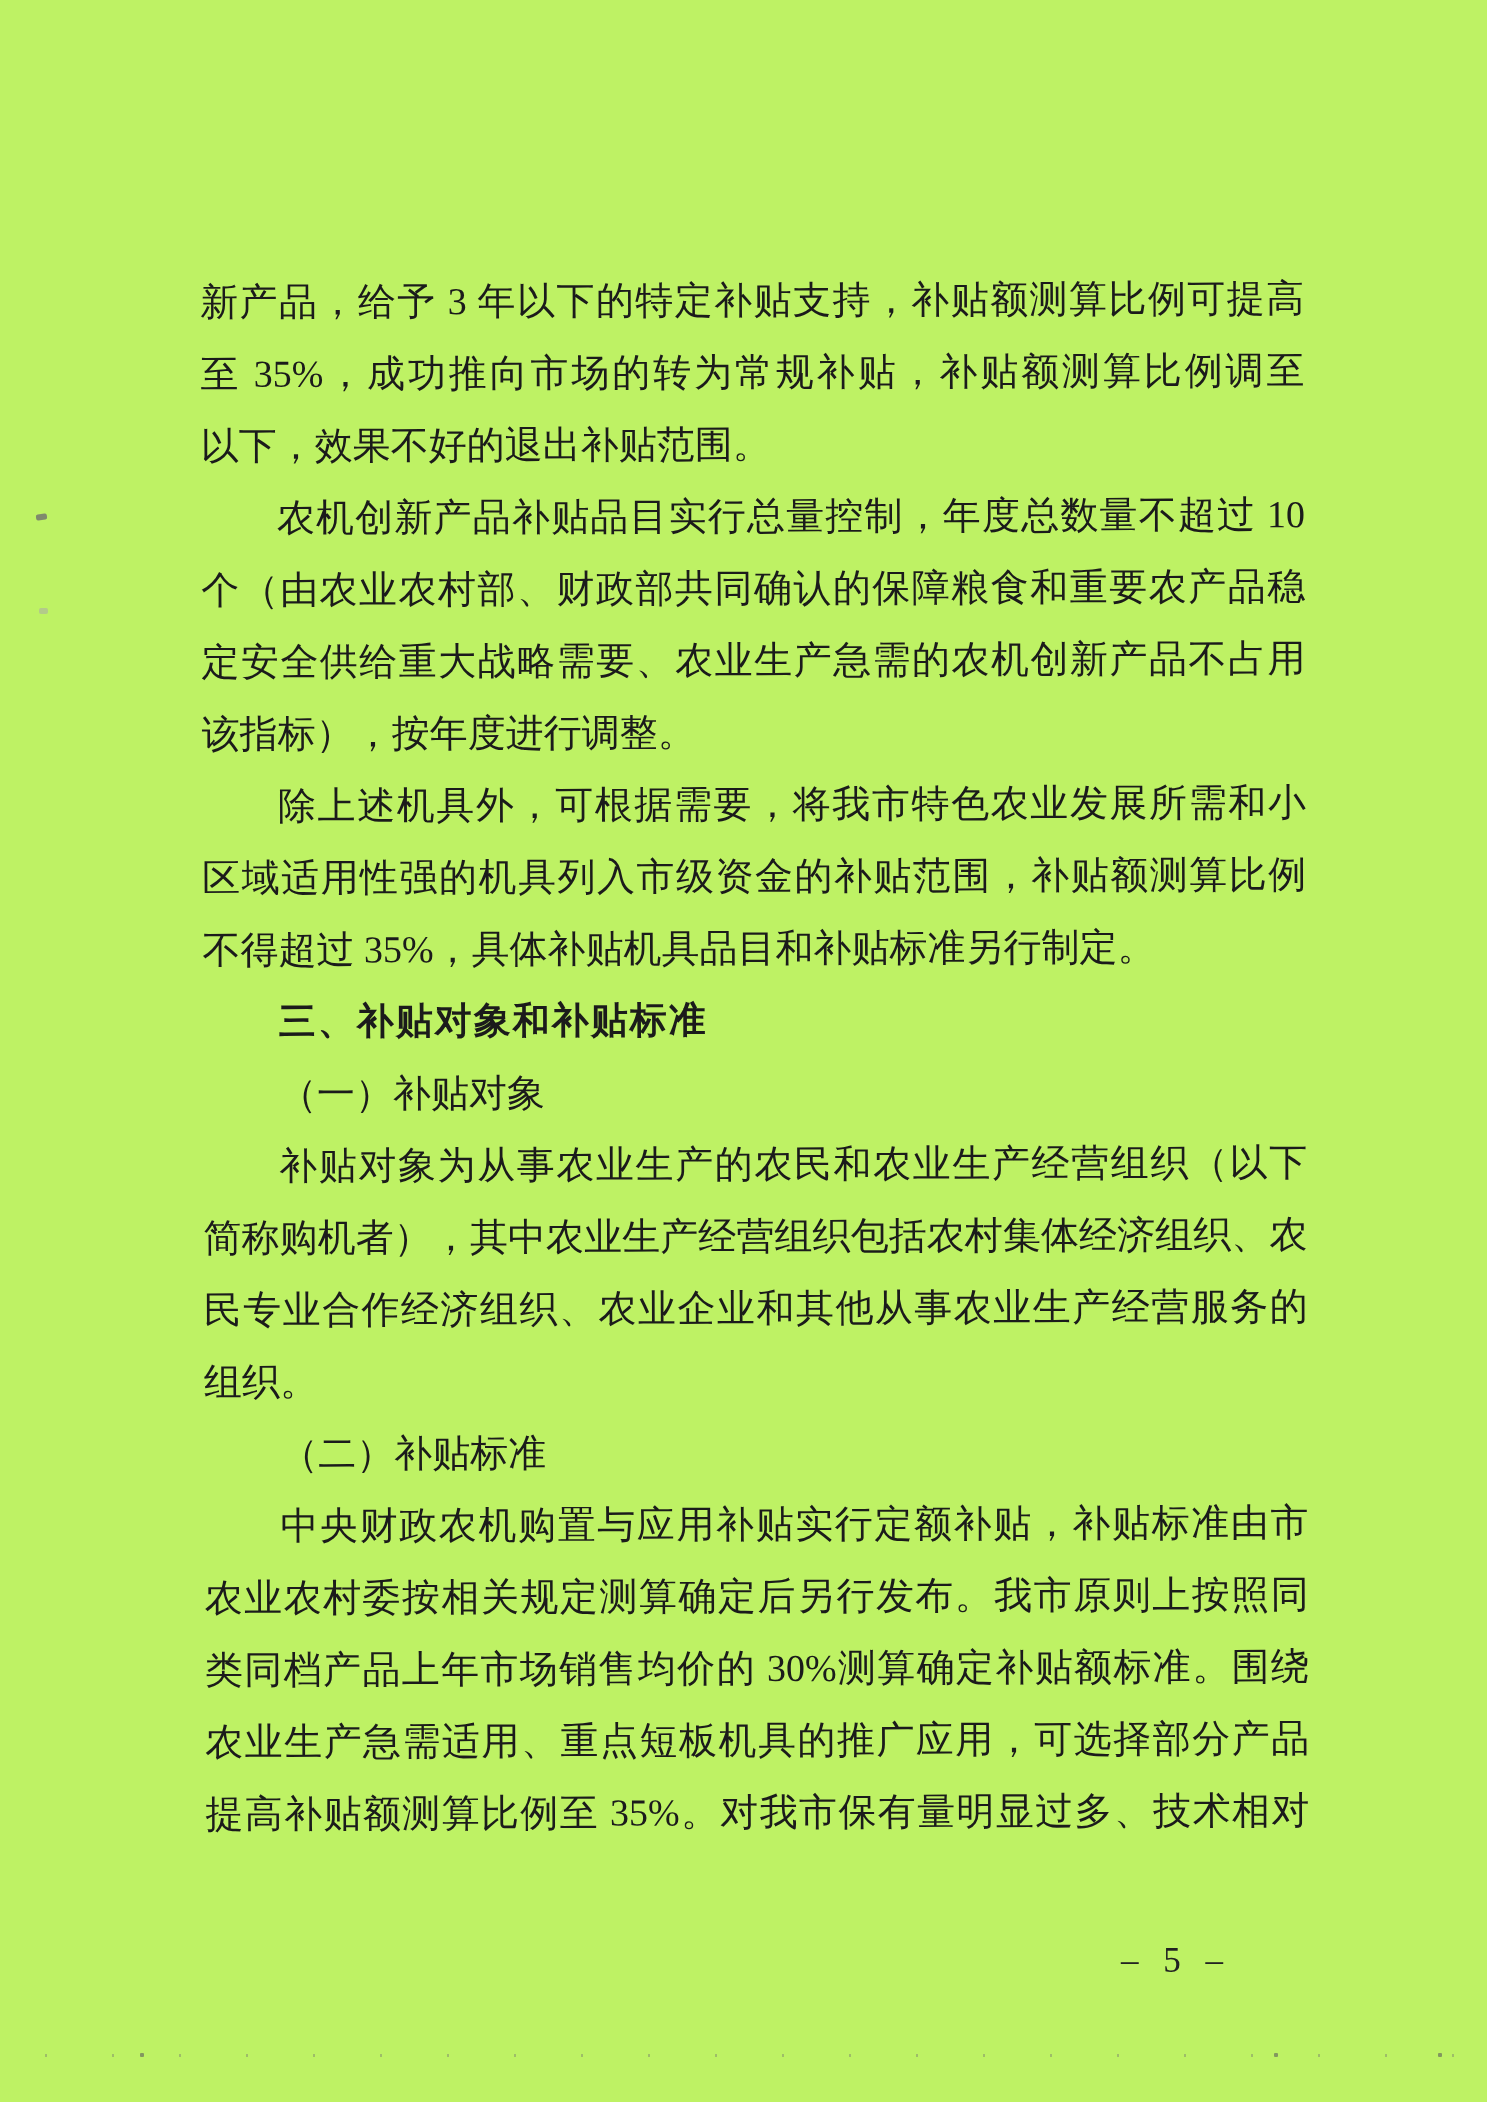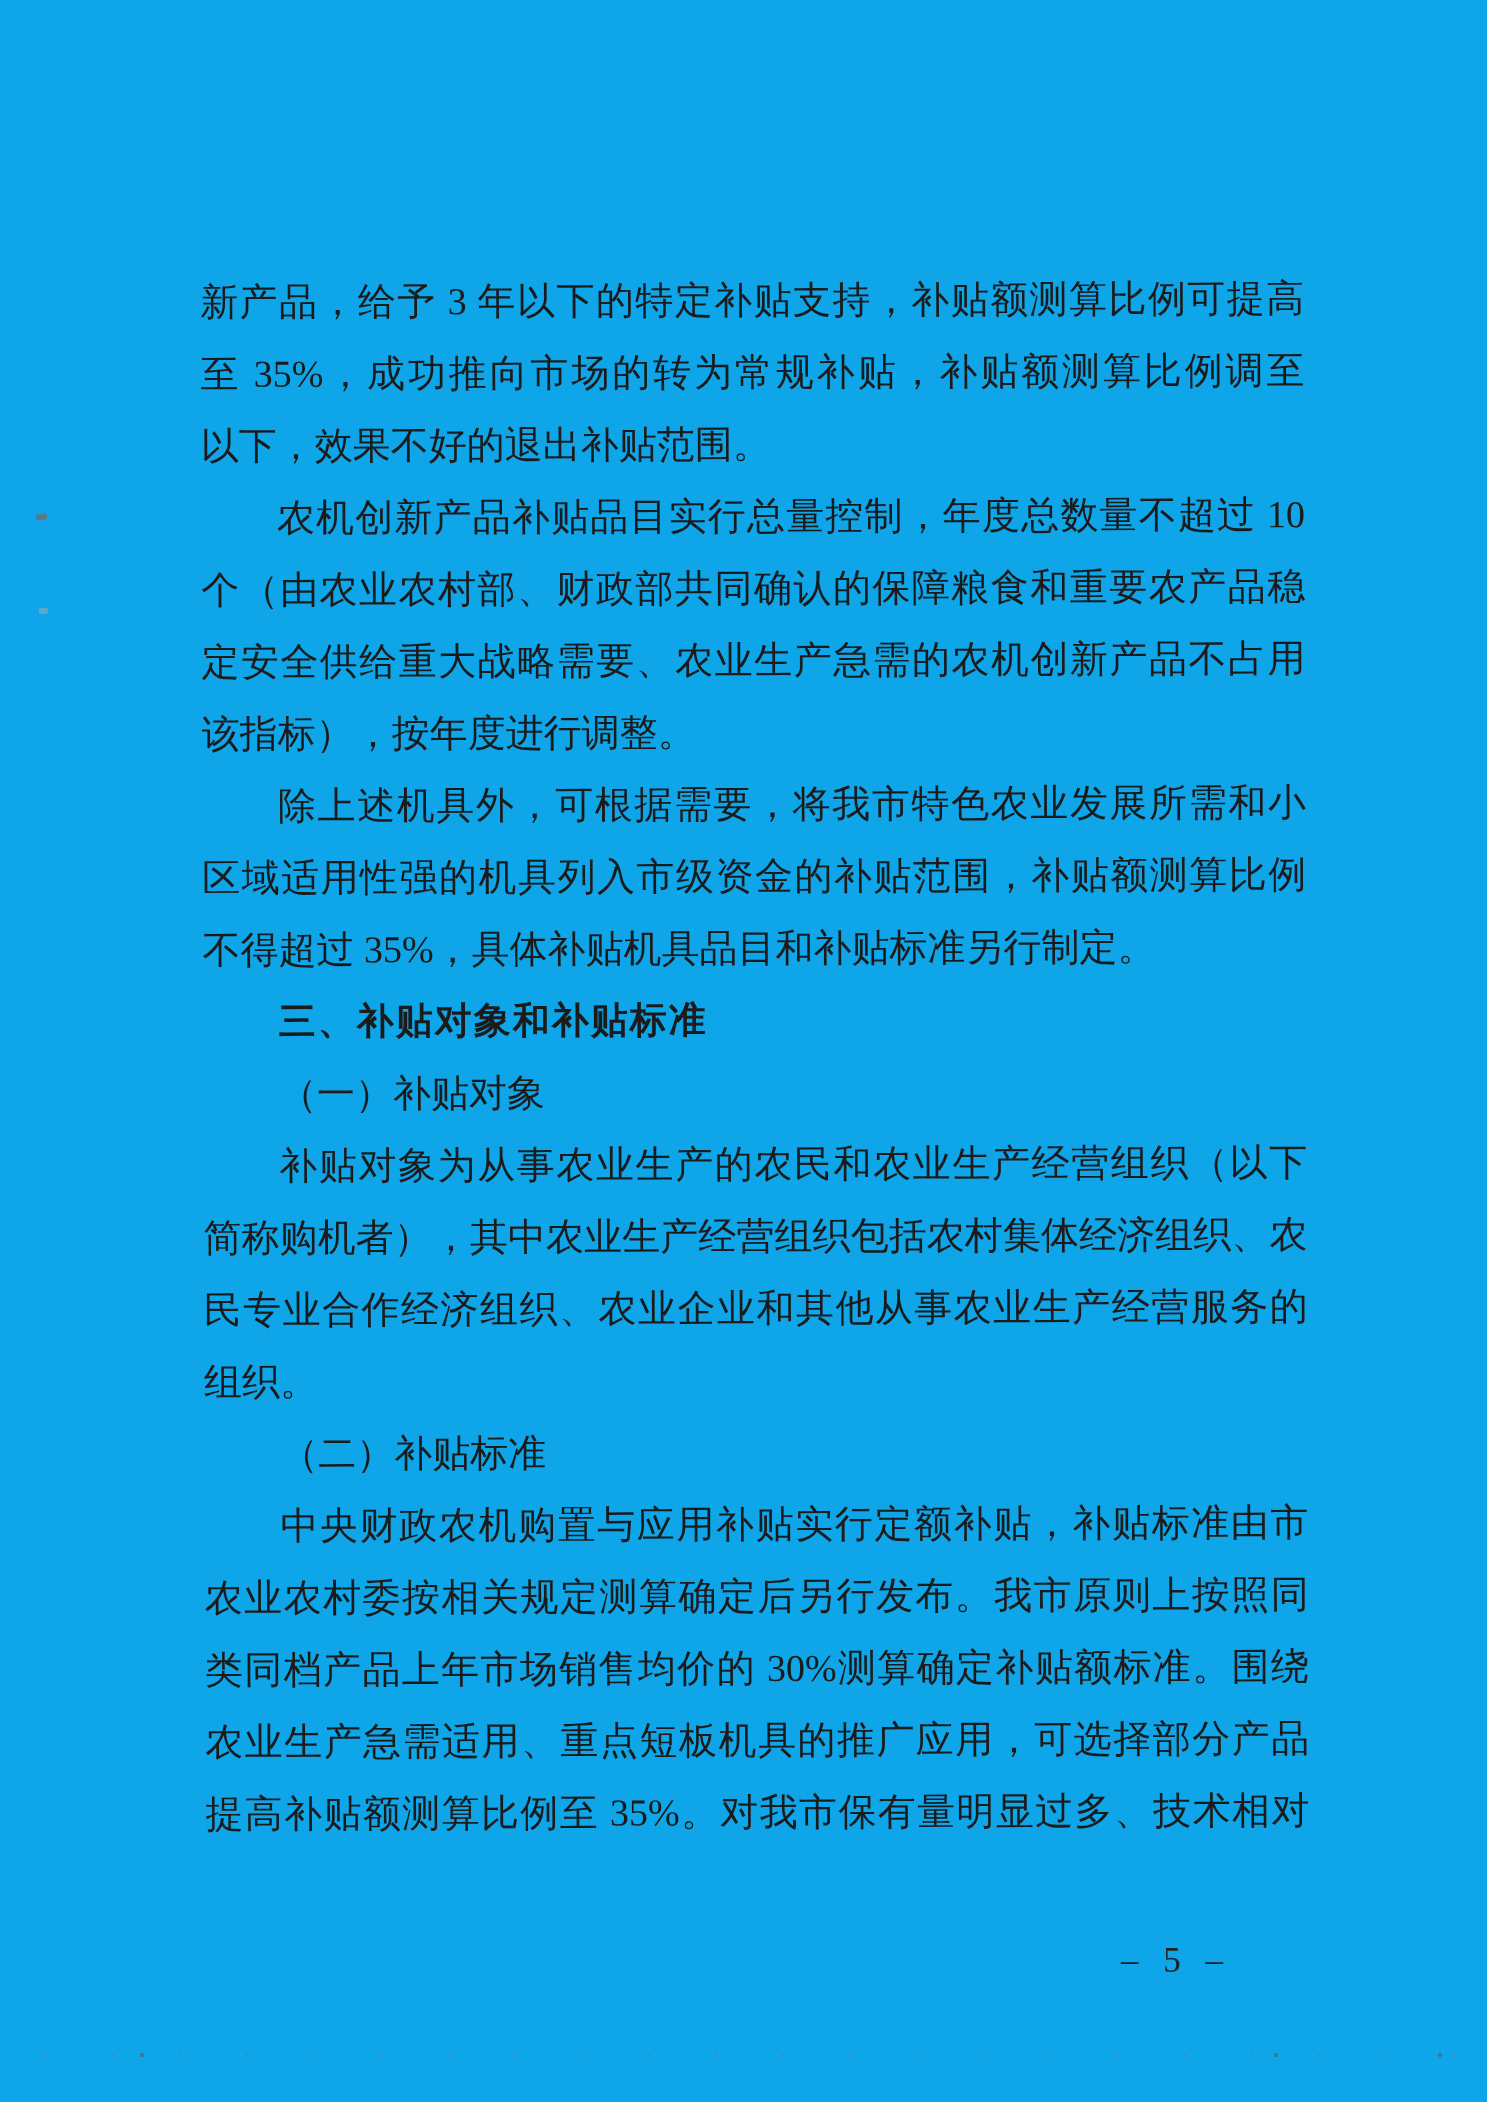--- a/index.html
+++ b/index.html
@@ -5,21 +5,21 @@
   html, body {
     margin: 0;
     padding: 0;
     background: #e8e8e8;
   }
   .page {
     position: relative;
     width: 1487px;
     height: 2102px;
     margin: 0 auto;
-    background: #0ea5e9;
+    background: #bef264;
     color: #1b1b1b;
     font-family: "Liberation Serif", "DejaVu Serif", serif;
     overflow: hidden;
   }
   .text-column {
     position: absolute;
     left: 200px;
     top: 266px;
     width: 1104px;
     transform: rotate(-0.2deg);

